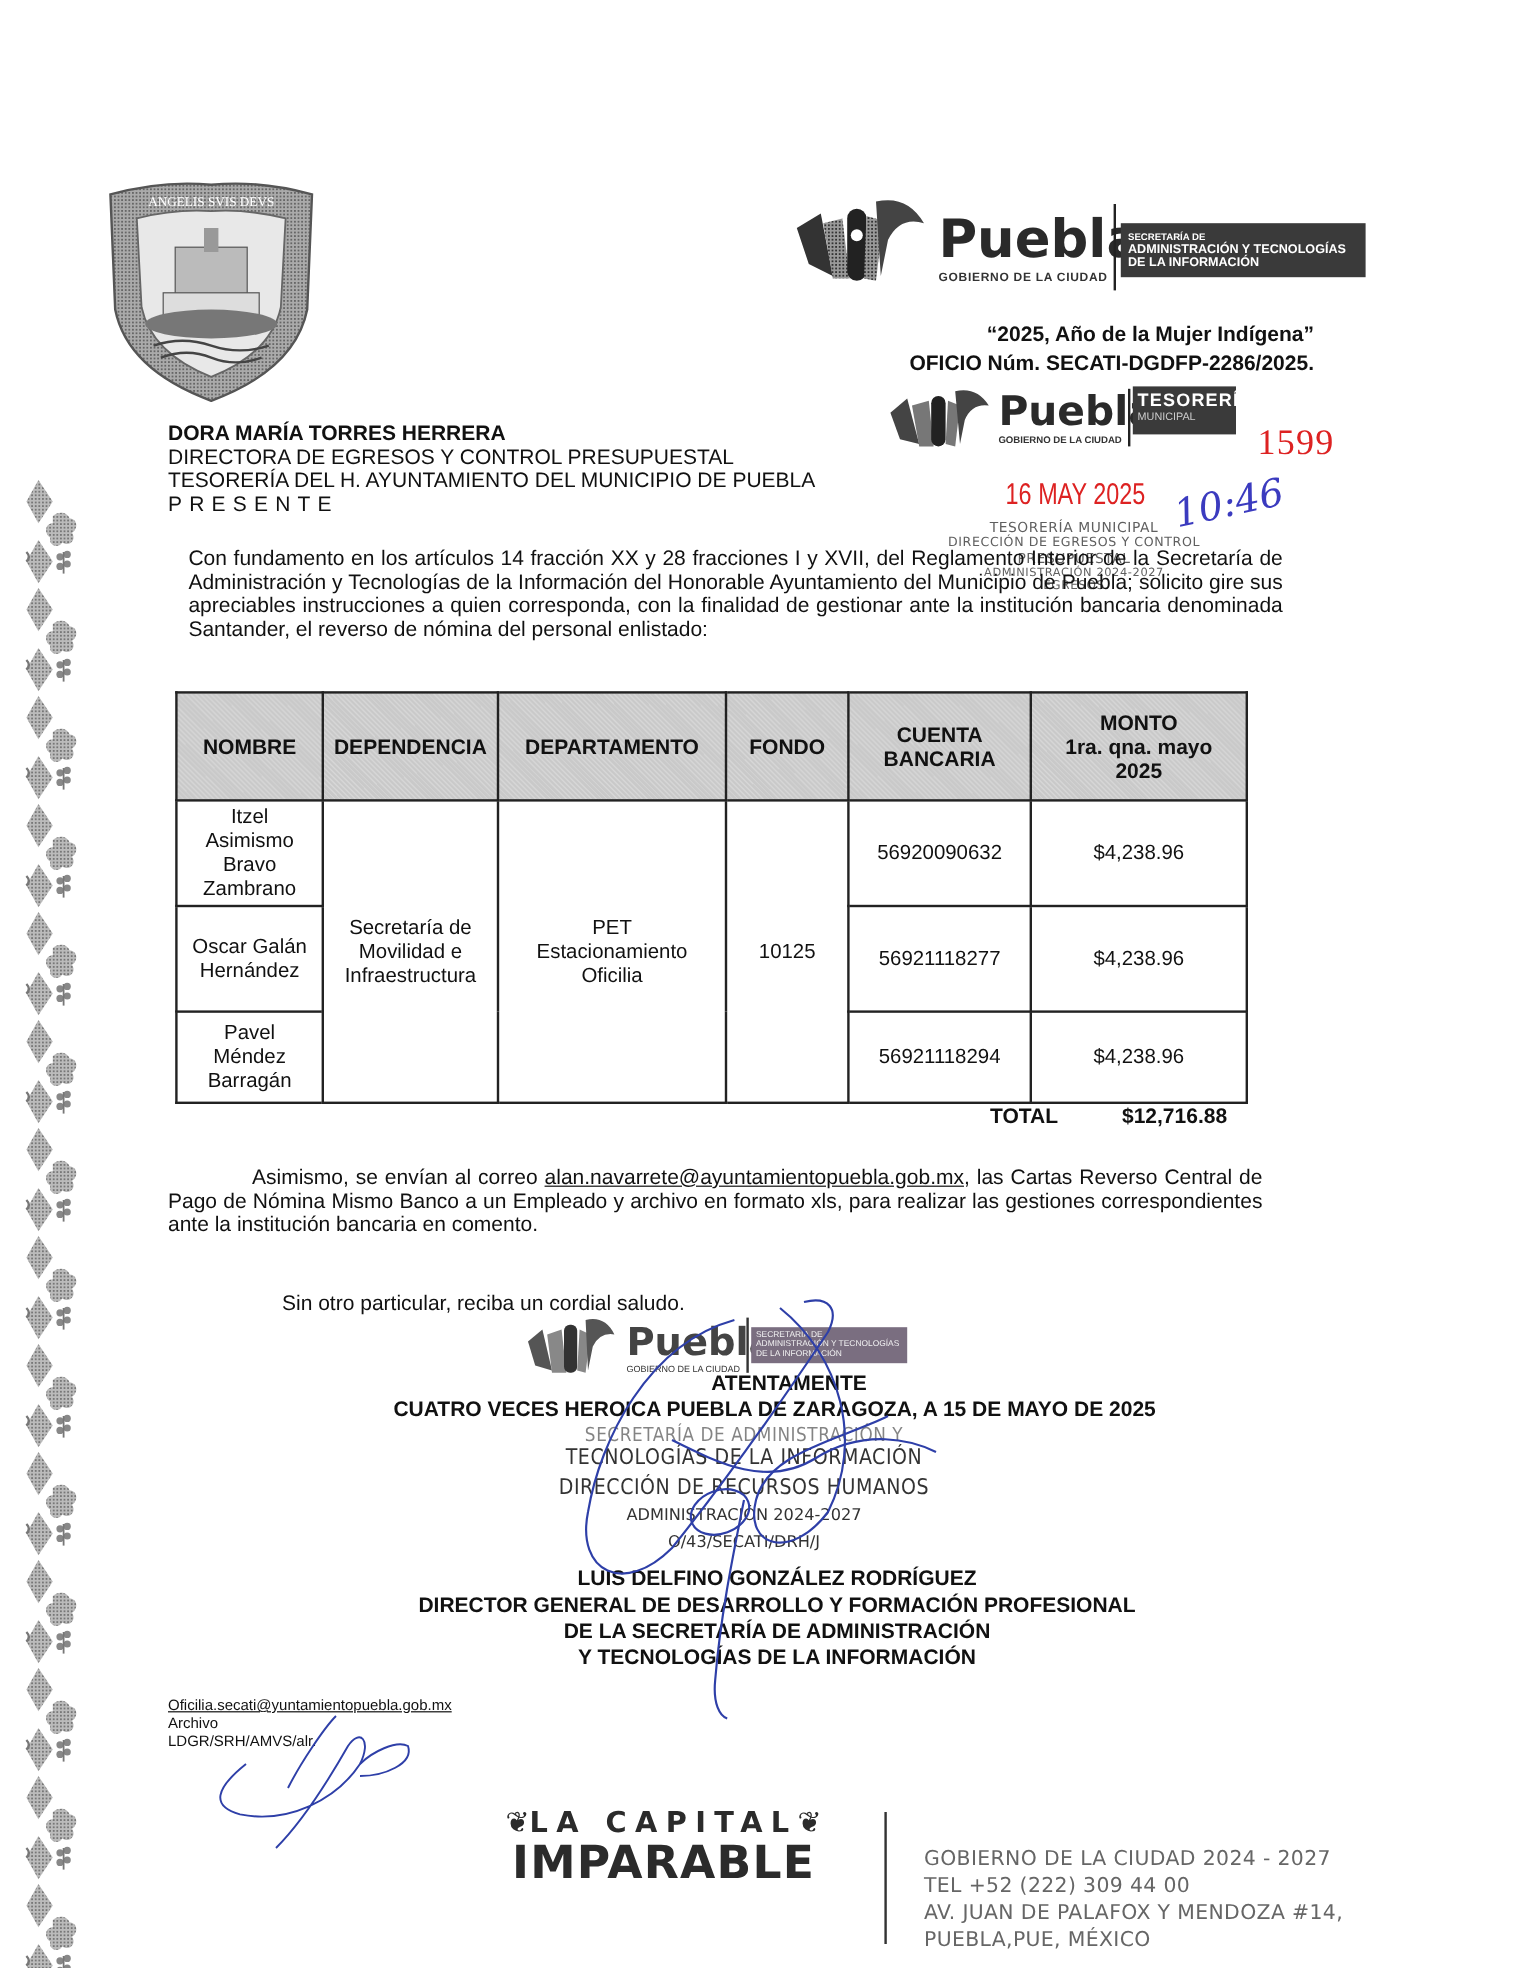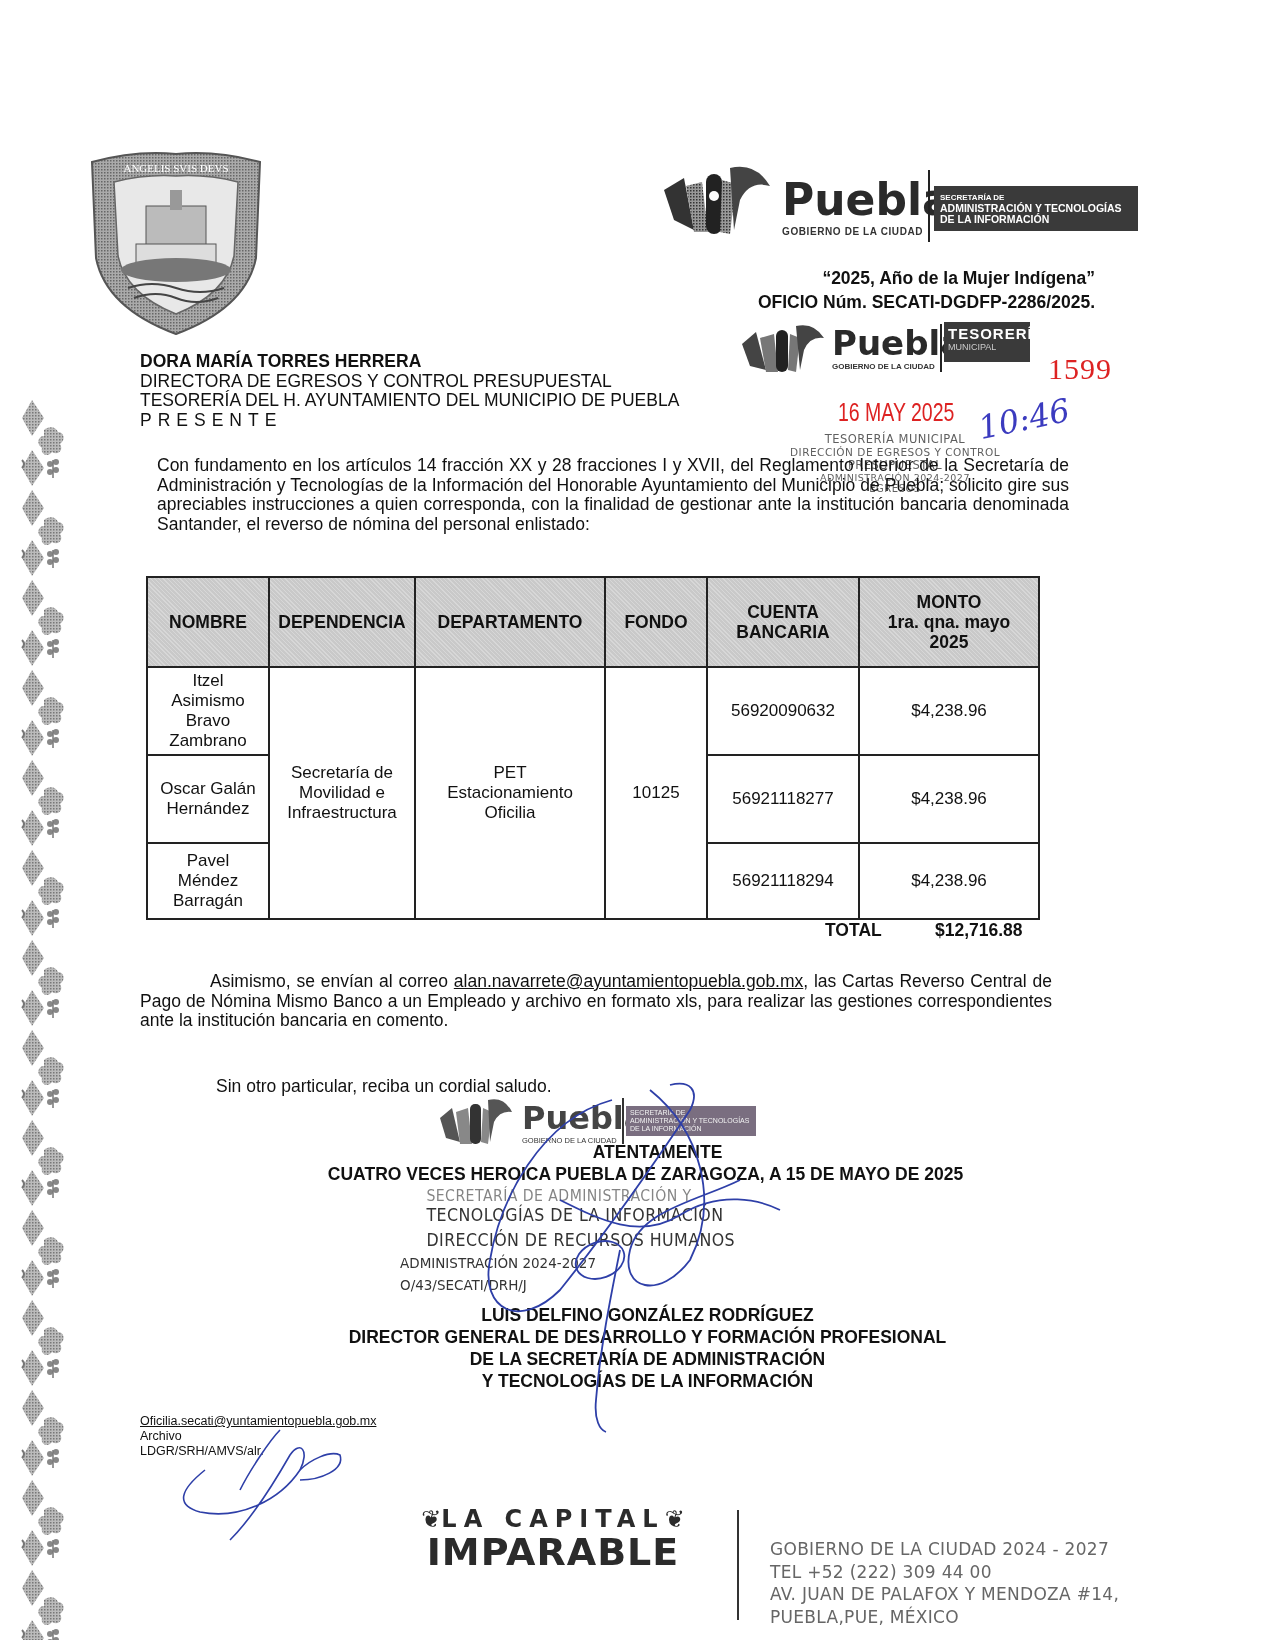--- a/index.html
+++ b/index.html
@@ -43,27 +43,27 @@
             background-image: repeating-linear-gradient(45deg, rgba(255,255,255,0.25) 0 1px, transparent 1px 3px); }
   .tbl td { line-height: 20px; padding: 2px 4px; }
 
   .total-label { left: 825px; top: 920px; font-weight: bold; font-size: 17.5px; }
   .total-value { left: 935px; top: 920px; font-weight: bold; font-size: 17.5px; }
 
   .para2 { top: 972px; }
   .para2 .indent { display: inline-block; width: 70px; }
   .para2 a { color: #111; text-decoration: underline; }
 
-  .closing { left: 216px; top: 1076px; font-size: 17.5px; text-align: center; }
+  .closing { left: 235px; top: 1076px; font-size: 17.5px; text-align: center; }
 
   .sig-logo { left: 438px; top: 1098px; width: 340px; height: 50px; }
   .atentamente { left: 0; width: 1275px; top: 1142px; text-align: center; font-weight: bold; font-size: 17.5px; padding-left: 40px; }
   .place-date { left: 0; width: 1275px; top: 1164px; text-align: center; font-weight: bold; font-size: 17.5px; padding-left: 16px; }
 
-  .seal-lines { left: 400px; top: 1190px; width: 440px; text-align: left; color: #333; font-family: "DejaVu Sans", sans-serif; }
+  .seal-lines { left: 400px; top: 1190px; width: 440px; text-align: center; color: #333; font-family: "DejaVu Sans", sans-serif; }
   .seal-lines .l1 { font-size: 18px; letter-spacing: 0.5px; line-height: 25px; transform: scaleX(0.88); }
   .seal-lines .l2 { font-size: 13.5px; line-height: 22px; }
 
   .signer { left: 0; width: 1275px; top: 1304px; text-align: center; font-weight: bold; font-size: 17.5px; line-height: 22px; padding-left: 20px; }
 
   .ccp { left: 140px; top: 1414px; width: 932px; font-size: 12.5px; line-height: 15px; }
   .ccp .row1 { text-align: justify; text-align-last: justify; }
   .ccp .mail { text-decoration: underline; }
 
   .footer-left { left: 408px; top: 1505px; width: 290px; text-align: center; color: #2b2b2b; }

